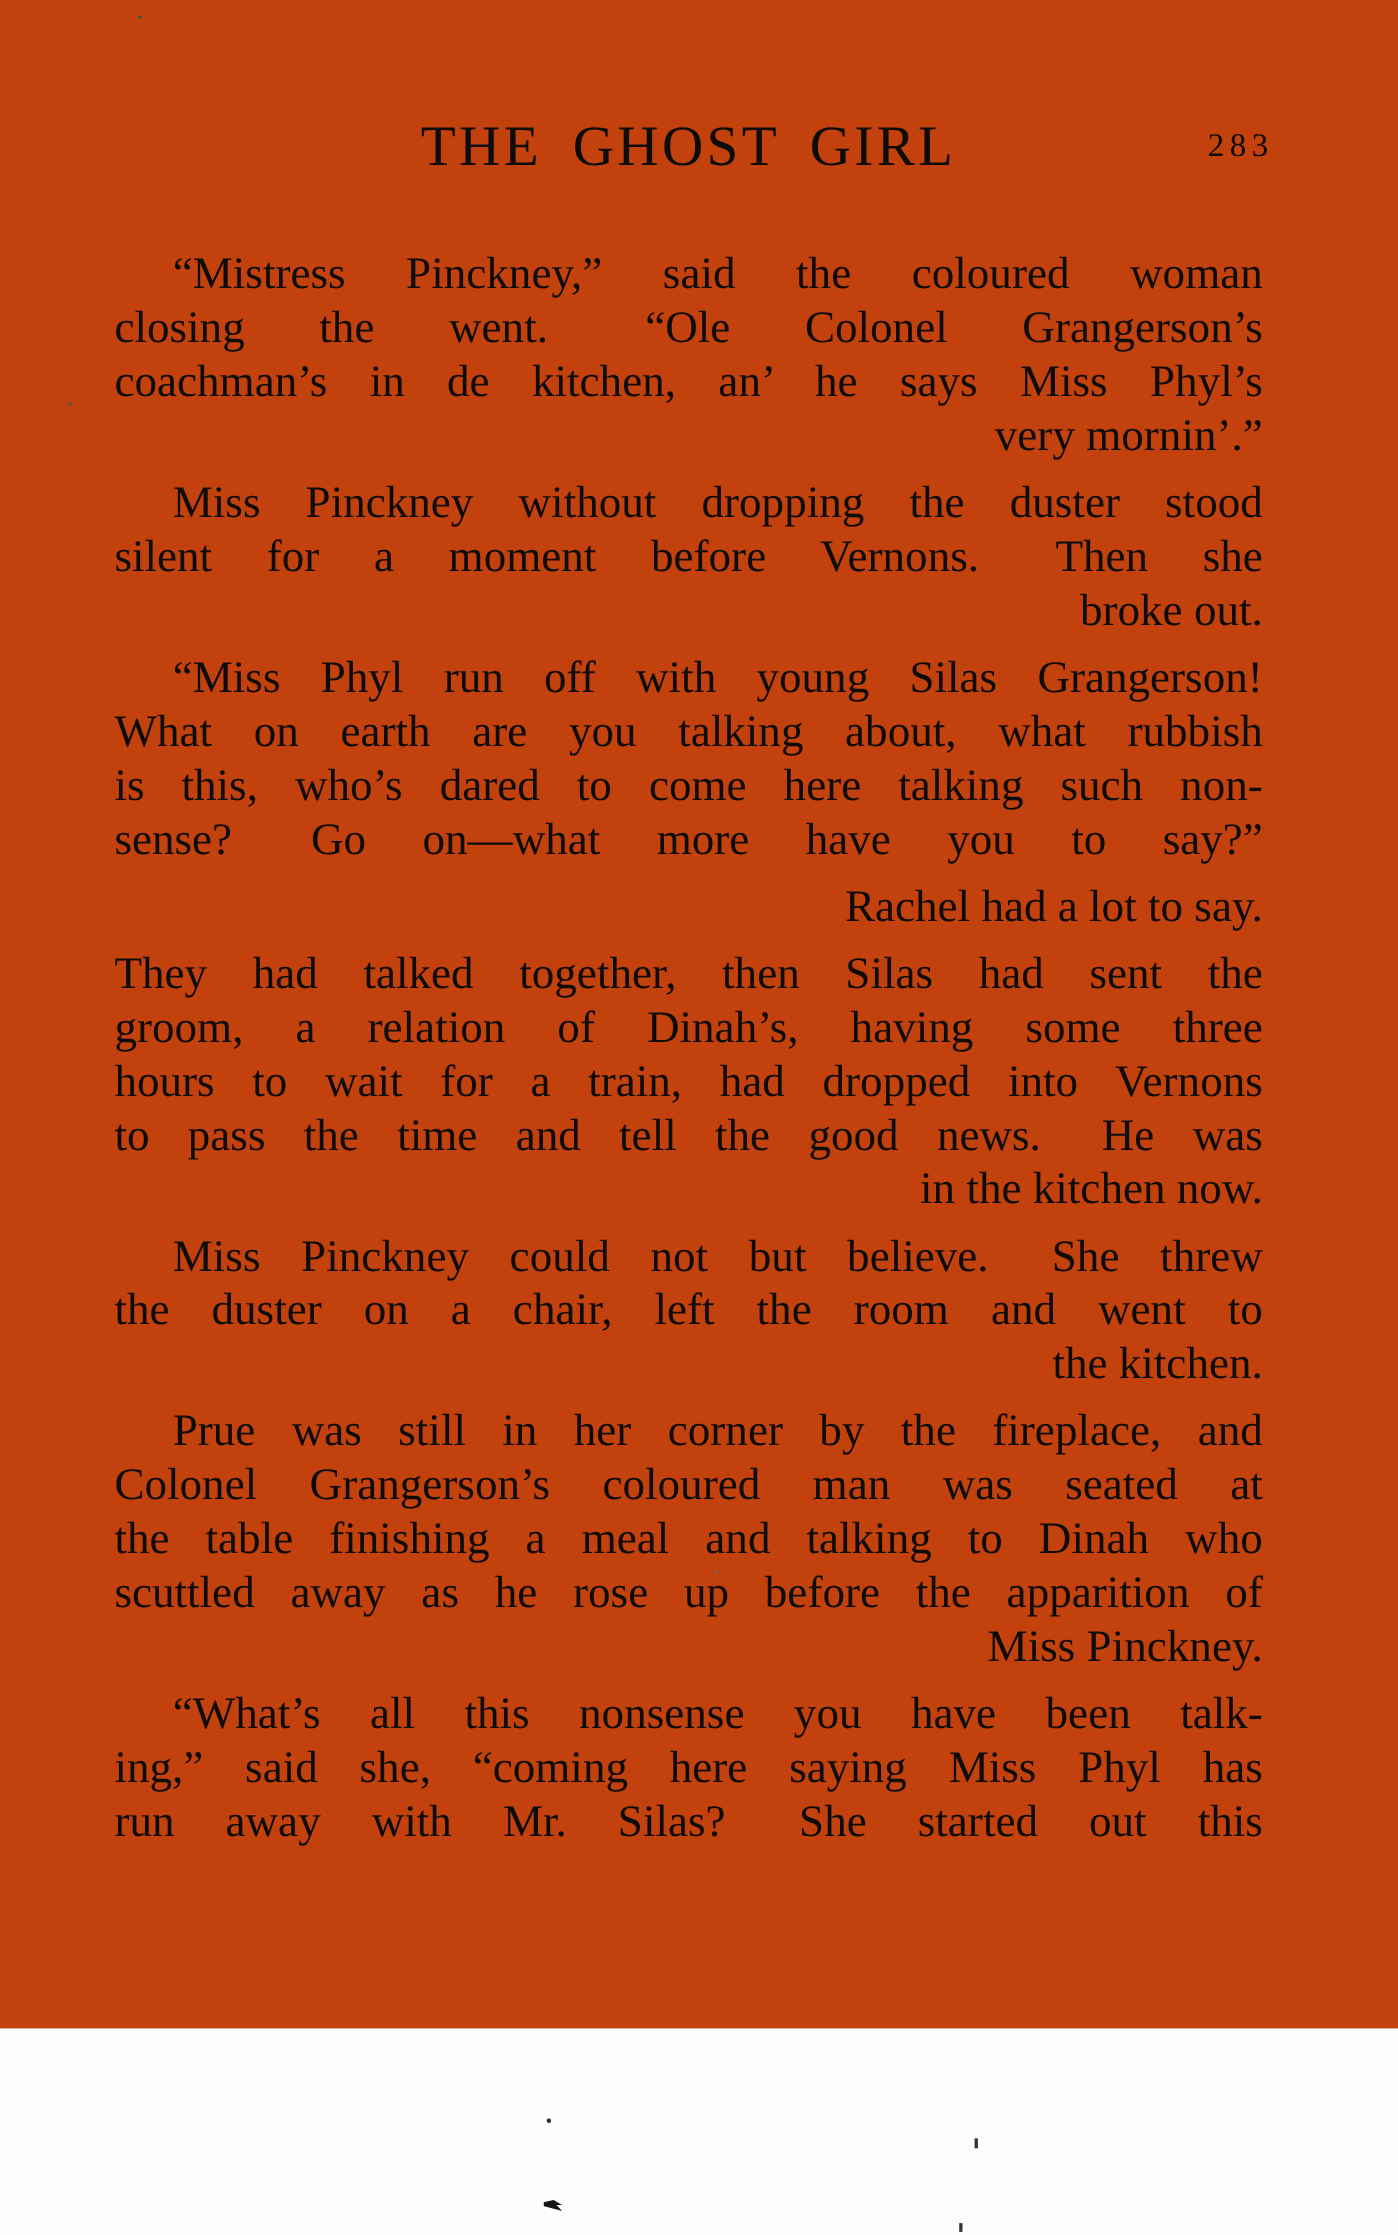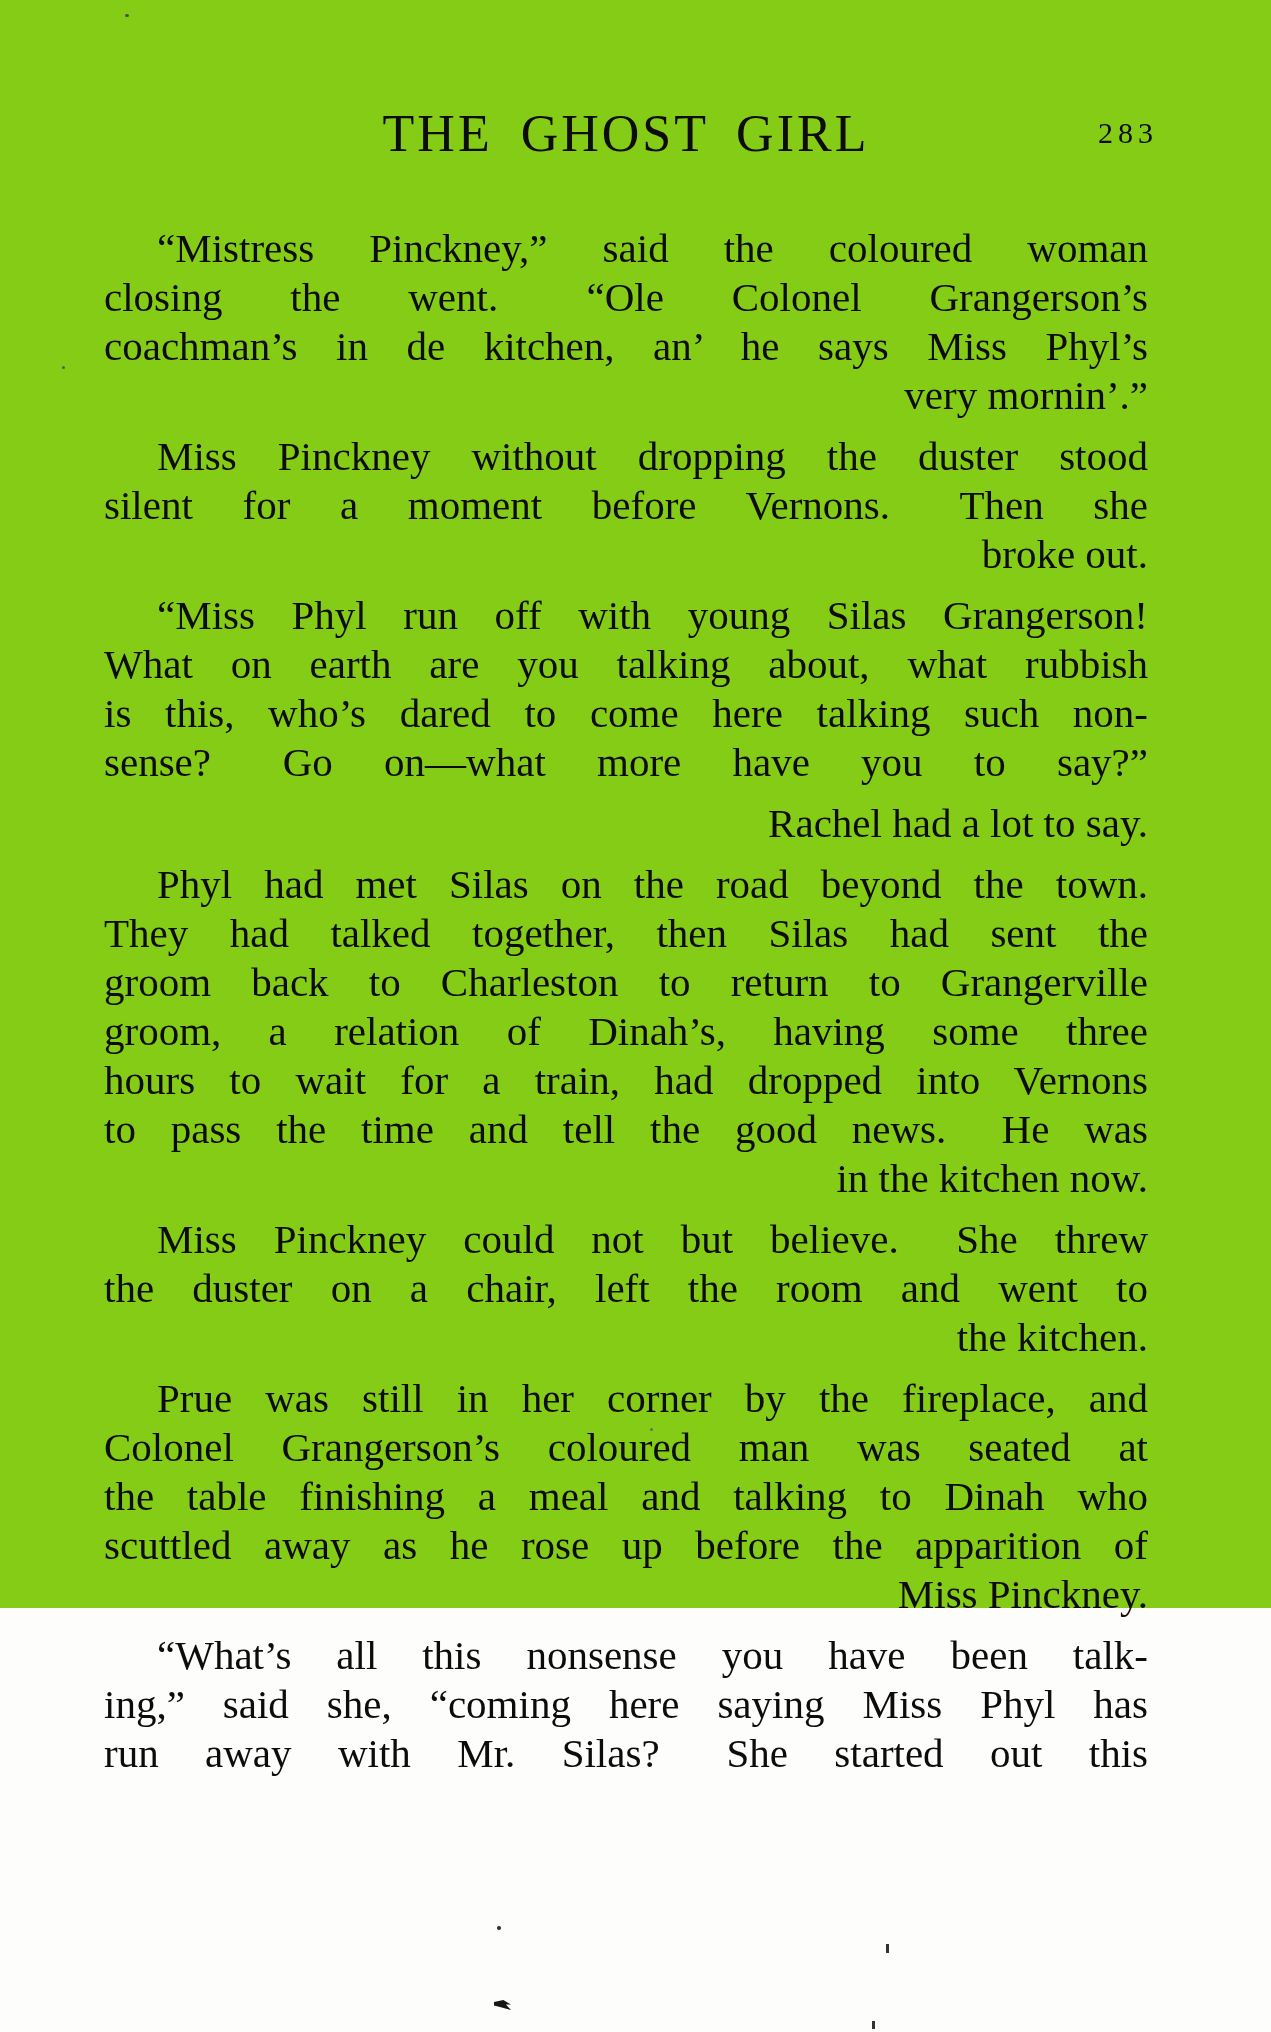--- a/index.html
+++ b/index.html
@@ -2,21 +2,21 @@
 <html><head>
 <meta charset="utf-8">
 <style>
   html,body{margin:0;padding:0;}
   body{
     width:1271px;height:2032px;
     background:#fdfdfb;
     overflow:hidden;
     font-family:"Liberation Serif","DejaVu Serif",serif;
   }
-  .page{position:absolute;top:0;left:0;width:1271px;height:1608px;background:#84cc16;}
+  .page{position:absolute;top:0;left:0;width:1271px;height:1844px;background:#c2410c;}
   .running-header{position:absolute;left:92px;top:108px;width:1068px;text-align:center;}
   .header-title{
     display:inline-block;
     font-size:52px;line-height:1;
     letter-spacing:3px;word-spacing:12px;
     color:#0d0c0a;
     white-space:nowrap;
   }
   .page-number{
     position:absolute;right:2px;top:10px;
@@ -64,23 +64,21 @@
       <div class="paragraph">
         <div class="line just indent">“Miss Phyl run off with young Silas Grangerson!</div>
         <div class="line just">What on earth are you talking about, what rubbish</div>
         <div class="line just">is this, who’s dared to come here talking such non-</div>
         <div class="line just">sense?  Go on—what more have you to say?”</div>
       </div>
       <div class="paragraph">
         <div class="line indent">Rachel had a lot to say.</div>
       </div>
       <div class="paragraph">
-        <div class="line just indent">Phyl had met Silas on the road beyond the town.</div>
         <div class="line just">They had talked together, then Silas had sent the</div>
-        <div class="line just">groom back to Charleston to return to Grangerville</div>
         <div class="line just">groom, a relation of Dinah’s, having some three</div>
         <div class="line just">hours to wait for a train, had dropped into Vernons</div>
         <div class="line just">to pass the time and tell the good news.  He was</div>
         <div class="line">in the kitchen now.</div>
       </div>
       <div class="paragraph">
         <div class="line just indent">Miss Pinckney could not but believe.  She threw</div>
         <div class="line just">the duster on a chair, left the room and went to</div>
         <div class="line">the kitchen.</div>
       </div>

